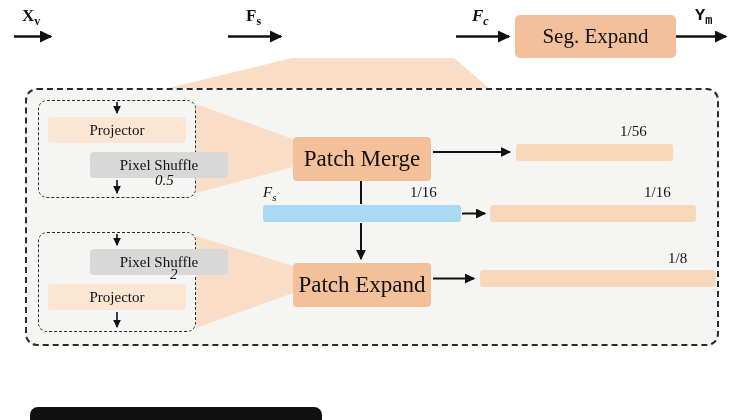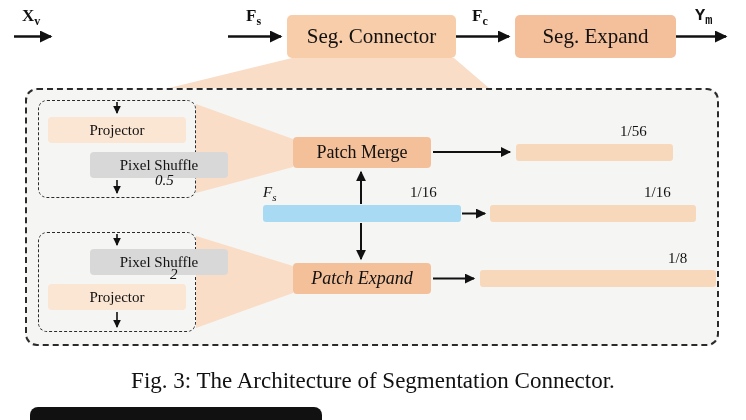--- a/index.html
+++ b/index.html
@@ -35,23 +35,23 @@
   .module-bottom{left:38px;top:232px;width:158px;height:100px;}
   .inner-box{
     position:absolute;z-index:3;border-radius:4px;display:flex;align-items:center;
     justify-content:center;font-size:15px;
   }
   .projector{background:var(--projector_fill);}
   .shuffle{background:var(--shuffle_fill);margin-left:42px;}
   .scale-label{position:absolute;z-index:4;font-style:italic;font-size:15px;}
   
   .patch-box{
-    position:absolute;left:293px;width:138px;height:31px;z-index:3;border-radius:4px;
+    position:absolute;left:293px;width:138px;height:44px;z-index:3;border-radius:4px;
     background:var(--patch_fill);display:flex;align-items:center;justify-content:center;
-    font-size:18px;
+    font-size:23px;
   }
   
   .bar{position:absolute;z-index:3;border-radius:3px;}
   .blue-bar{left:263px;top:205px;width:198px;height:17px;background:var(--blue_bar_fill);}
   .out-bar{background:var(--out_bar_fill);height:17px;}
   .frac-label{position:absolute;z-index:4;font-size:15px;}
   .fs-italic{position:absolute;z-index:4;font-size:15px;font-style:italic;}
   .fs-italic sub{font-size:11px;font-style:italic;}
   
   .caption{
@@ -94,30 +94,27 @@
     <line x1="117" y1="312" x2="117" y2="327" style="stroke:var(--arrow_color)" stroke-width="1.6" marker-end="url(#ah)"></line>
 
     <line x1="361" y1="204" x2="361" y2="172" style="stroke:var(--arrow_color)" stroke-width="2" marker-end="url(#ah)"></line>
     <line x1="361" y1="223" x2="361" y2="259" style="stroke:var(--arrow_color)" stroke-width="2" marker-end="url(#ah)"></line>
 
     <line x1="433" y1="152" x2="510" y2="152" style="stroke:var(--arrow_color)" stroke-width="2" marker-end="url(#ah)"></line>
     <line x1="462" y1="213.5" x2="485" y2="213.5" style="stroke:var(--arrow_color)" stroke-width="2" marker-end="url(#ah)"></line>
     <line x1="433" y1="278.5" x2="474" y2="278.5" style="stroke:var(--arrow_color)" stroke-width="2" marker-end="url(#ah)"></line>
   </svg>
 
-  <div class="pipe-box connector">
-    <span>Seg. Connector</span>
-  </div>
   <div class="pipe-box decoder">
     <span>Seg. Expand</span>
   </div>
 
   <div class="flow-label" style="left:22px;"><span>X</span><sub>v</sub></div>
   <div class="flow-label" style="left:246px;"><span>F</span><sub>s</sub></div>
-  <div class="flow-label" style="left:472px;"><span>F</span><sub>c</sub></div>
+  <div class="flow-label" style="left:472px;font-style:italic;"><span>F</span><sub>c</sub></div>
   <div class="flow-label" style="left:695px;font-family:Liberation Mono, monospace;"><span>Y</span><sub>m</sub></div>
 
   <div class="module module-top"></div>
   <div class="inner-box projector" style="left:48px;top:117px;width:138px;height:26px;">
     <span>Projector</span>
   </div>
   <div class="inner-box shuffle" style="left:48px;top:152px;width:138px;height:26px;">
     <span>Pixel Shuffle</span>
   </div>
   <div class="scale-label" style="left:155px;top:172px;">0.5</div>
@@ -127,34 +124,33 @@
     <span>Pixel Shuffle</span>
   </div>
   <div class="scale-label" style="left:170px;top:266px;">2</div>
   <div class="inner-box projector" style="left:48px;top:284px;width:138px;height:26px;">
     <span>Projector</span>
   </div>
 
   <div class="patch-box" style="top:137px;">
     <span>Patch Merge</span>
   </div>
-  <div class="patch-box" style="top:263px;font-style:italic;">
+  <div class="patch-box" style="top:263px;">
     <span>Patch Expand</span>
   </div>
 
   <div class="bar blue-bar"></div>
   <div class="fs-italic" style="left:263px;top:184px;"><span>F</span><sub>s</sub></div>
   <div class="frac-label" style="left:410px;top:184px;">1/16</div>
 
   <div class="bar out-bar" style="left:516px;top:144px;width:157px;"></div>
   <div class="frac-label" style="left:620px;top:123px;">1/56</div>
 
   <div class="bar out-bar" style="left:490px;top:205px;width:206px;"></div>
   <div class="frac-label" style="left:644px;top:184px;">1/16</div>
 
   <div class="bar out-bar" style="left:480px;top:270px;width:236px;"></div>
   <div class="frac-label" style="left:668px;top:250px;text-align:center;">1/8</div>
 
-  <div class="caption">Fig. 3: The Architecture of Segmentation Connector.</div>
 
   <div class="bottom-bar"></div>
 
 </div>
 
 </body></html>

